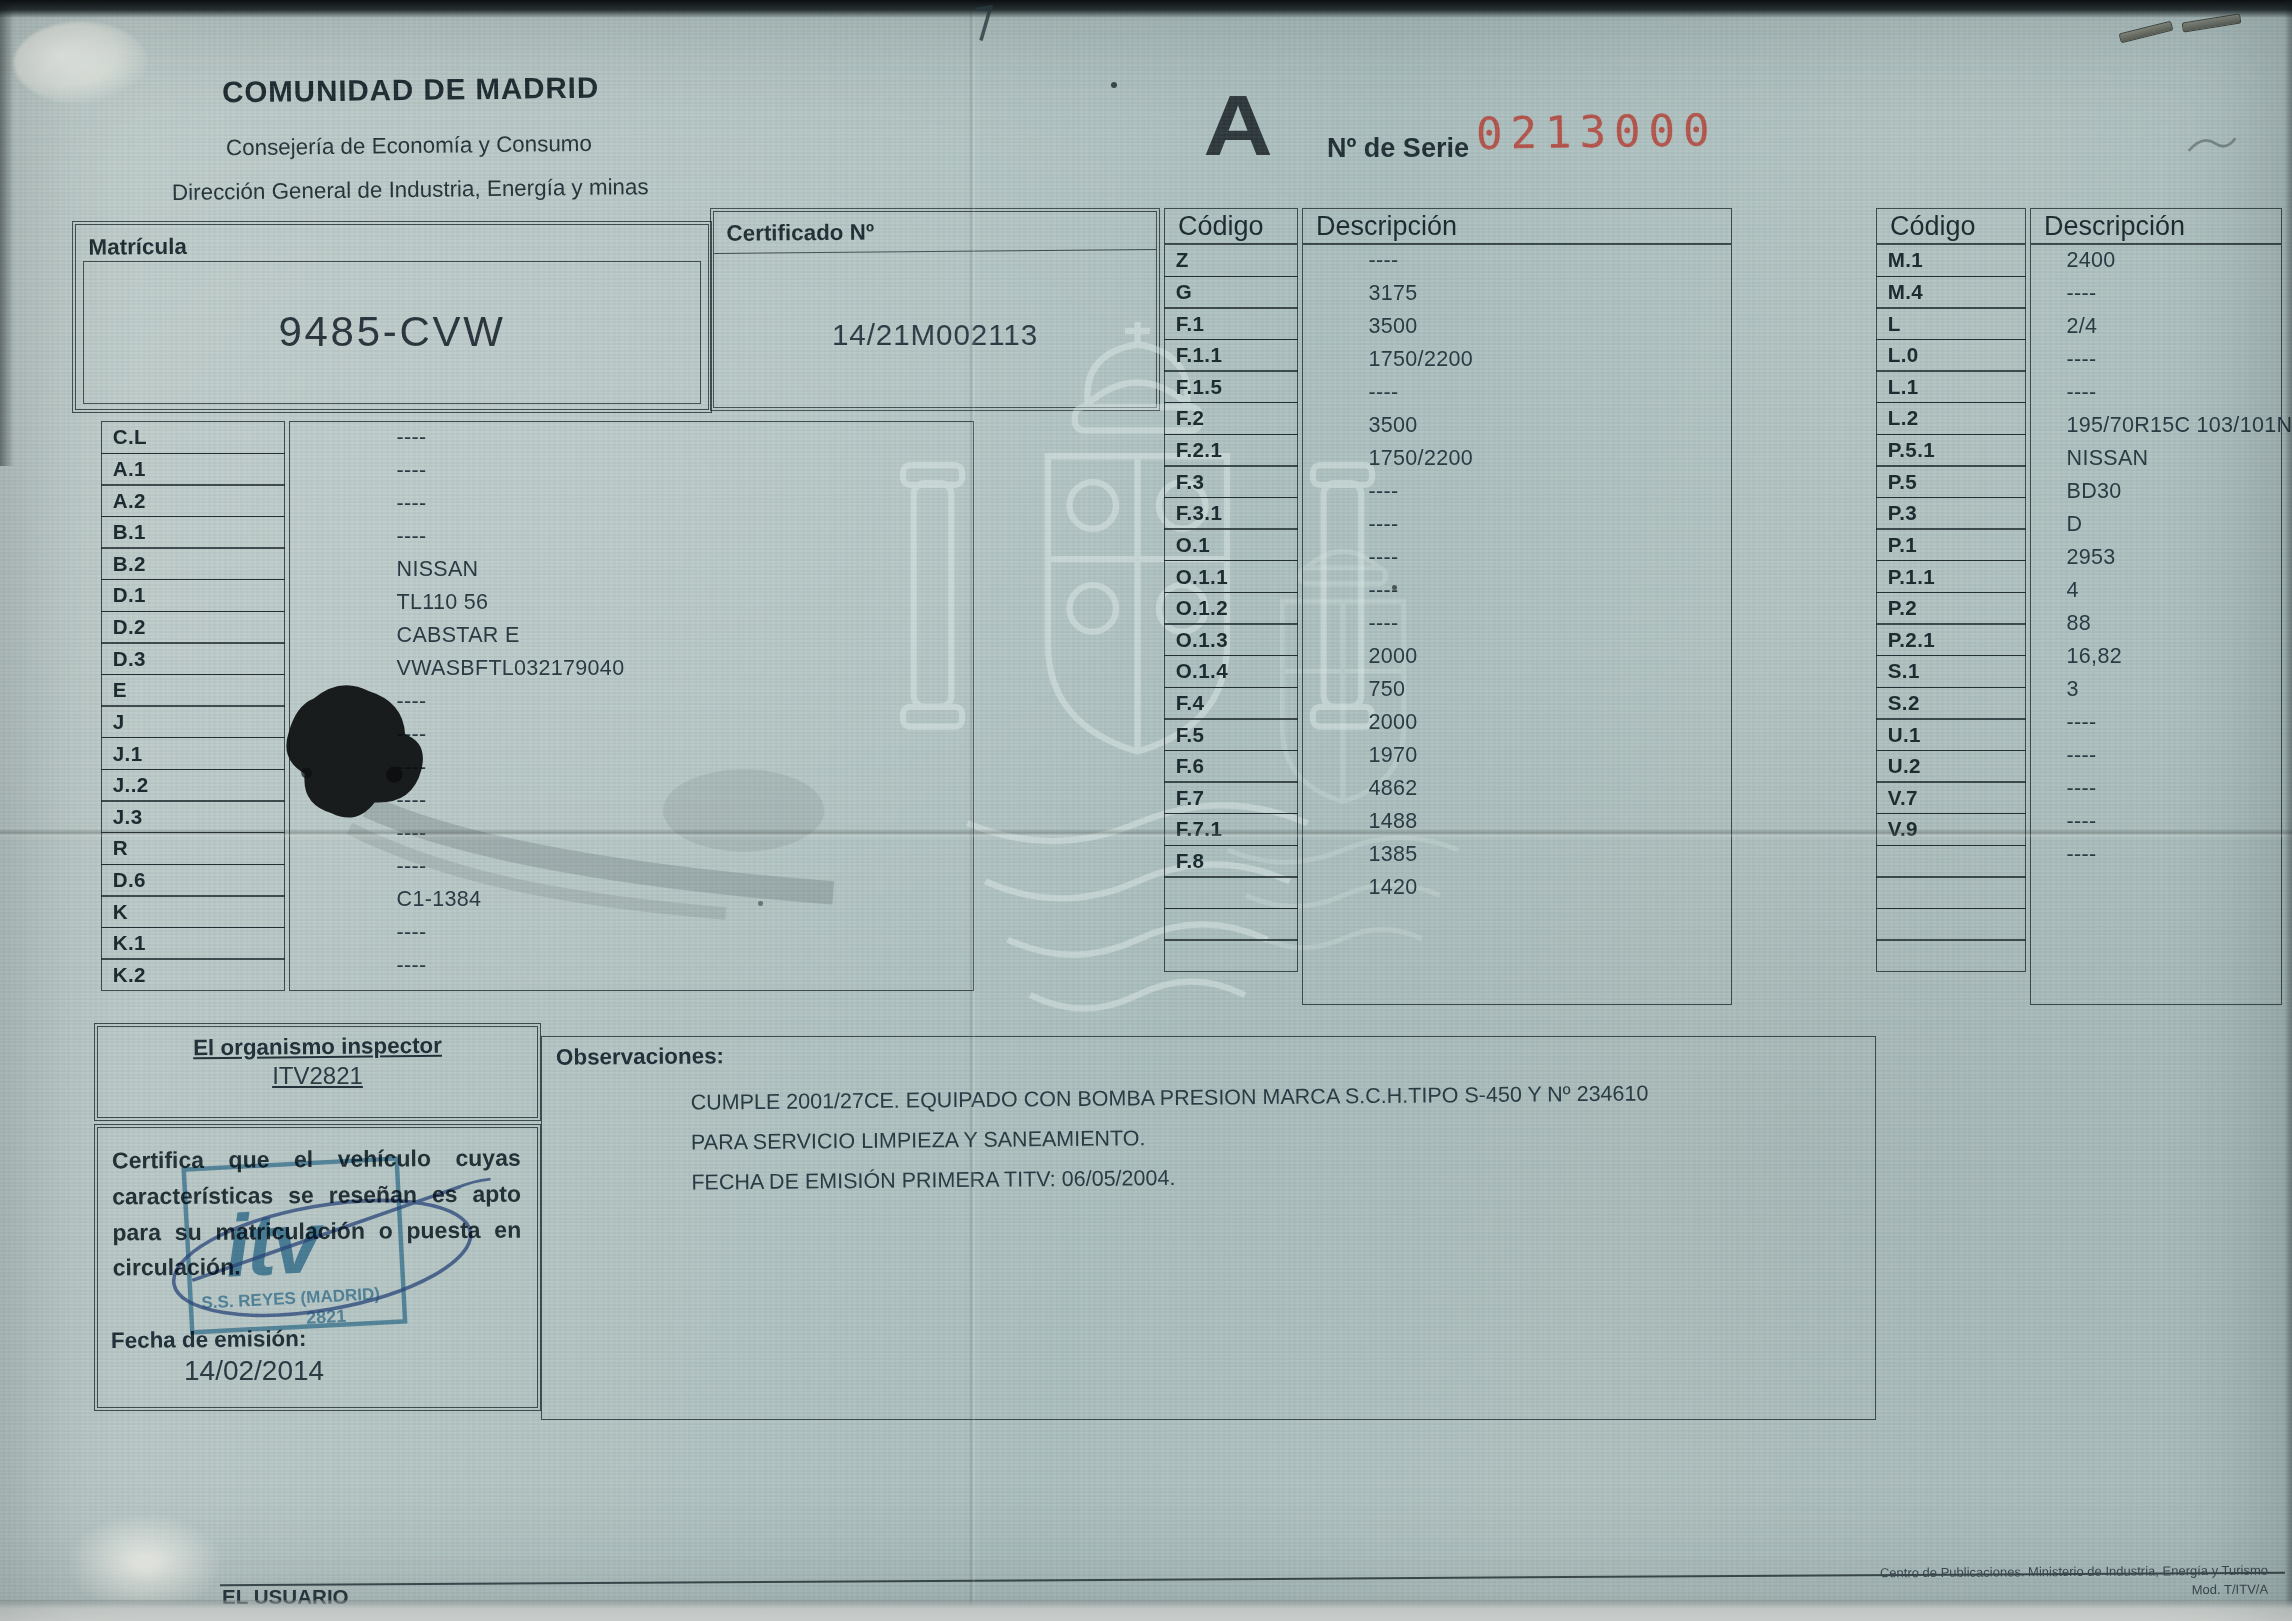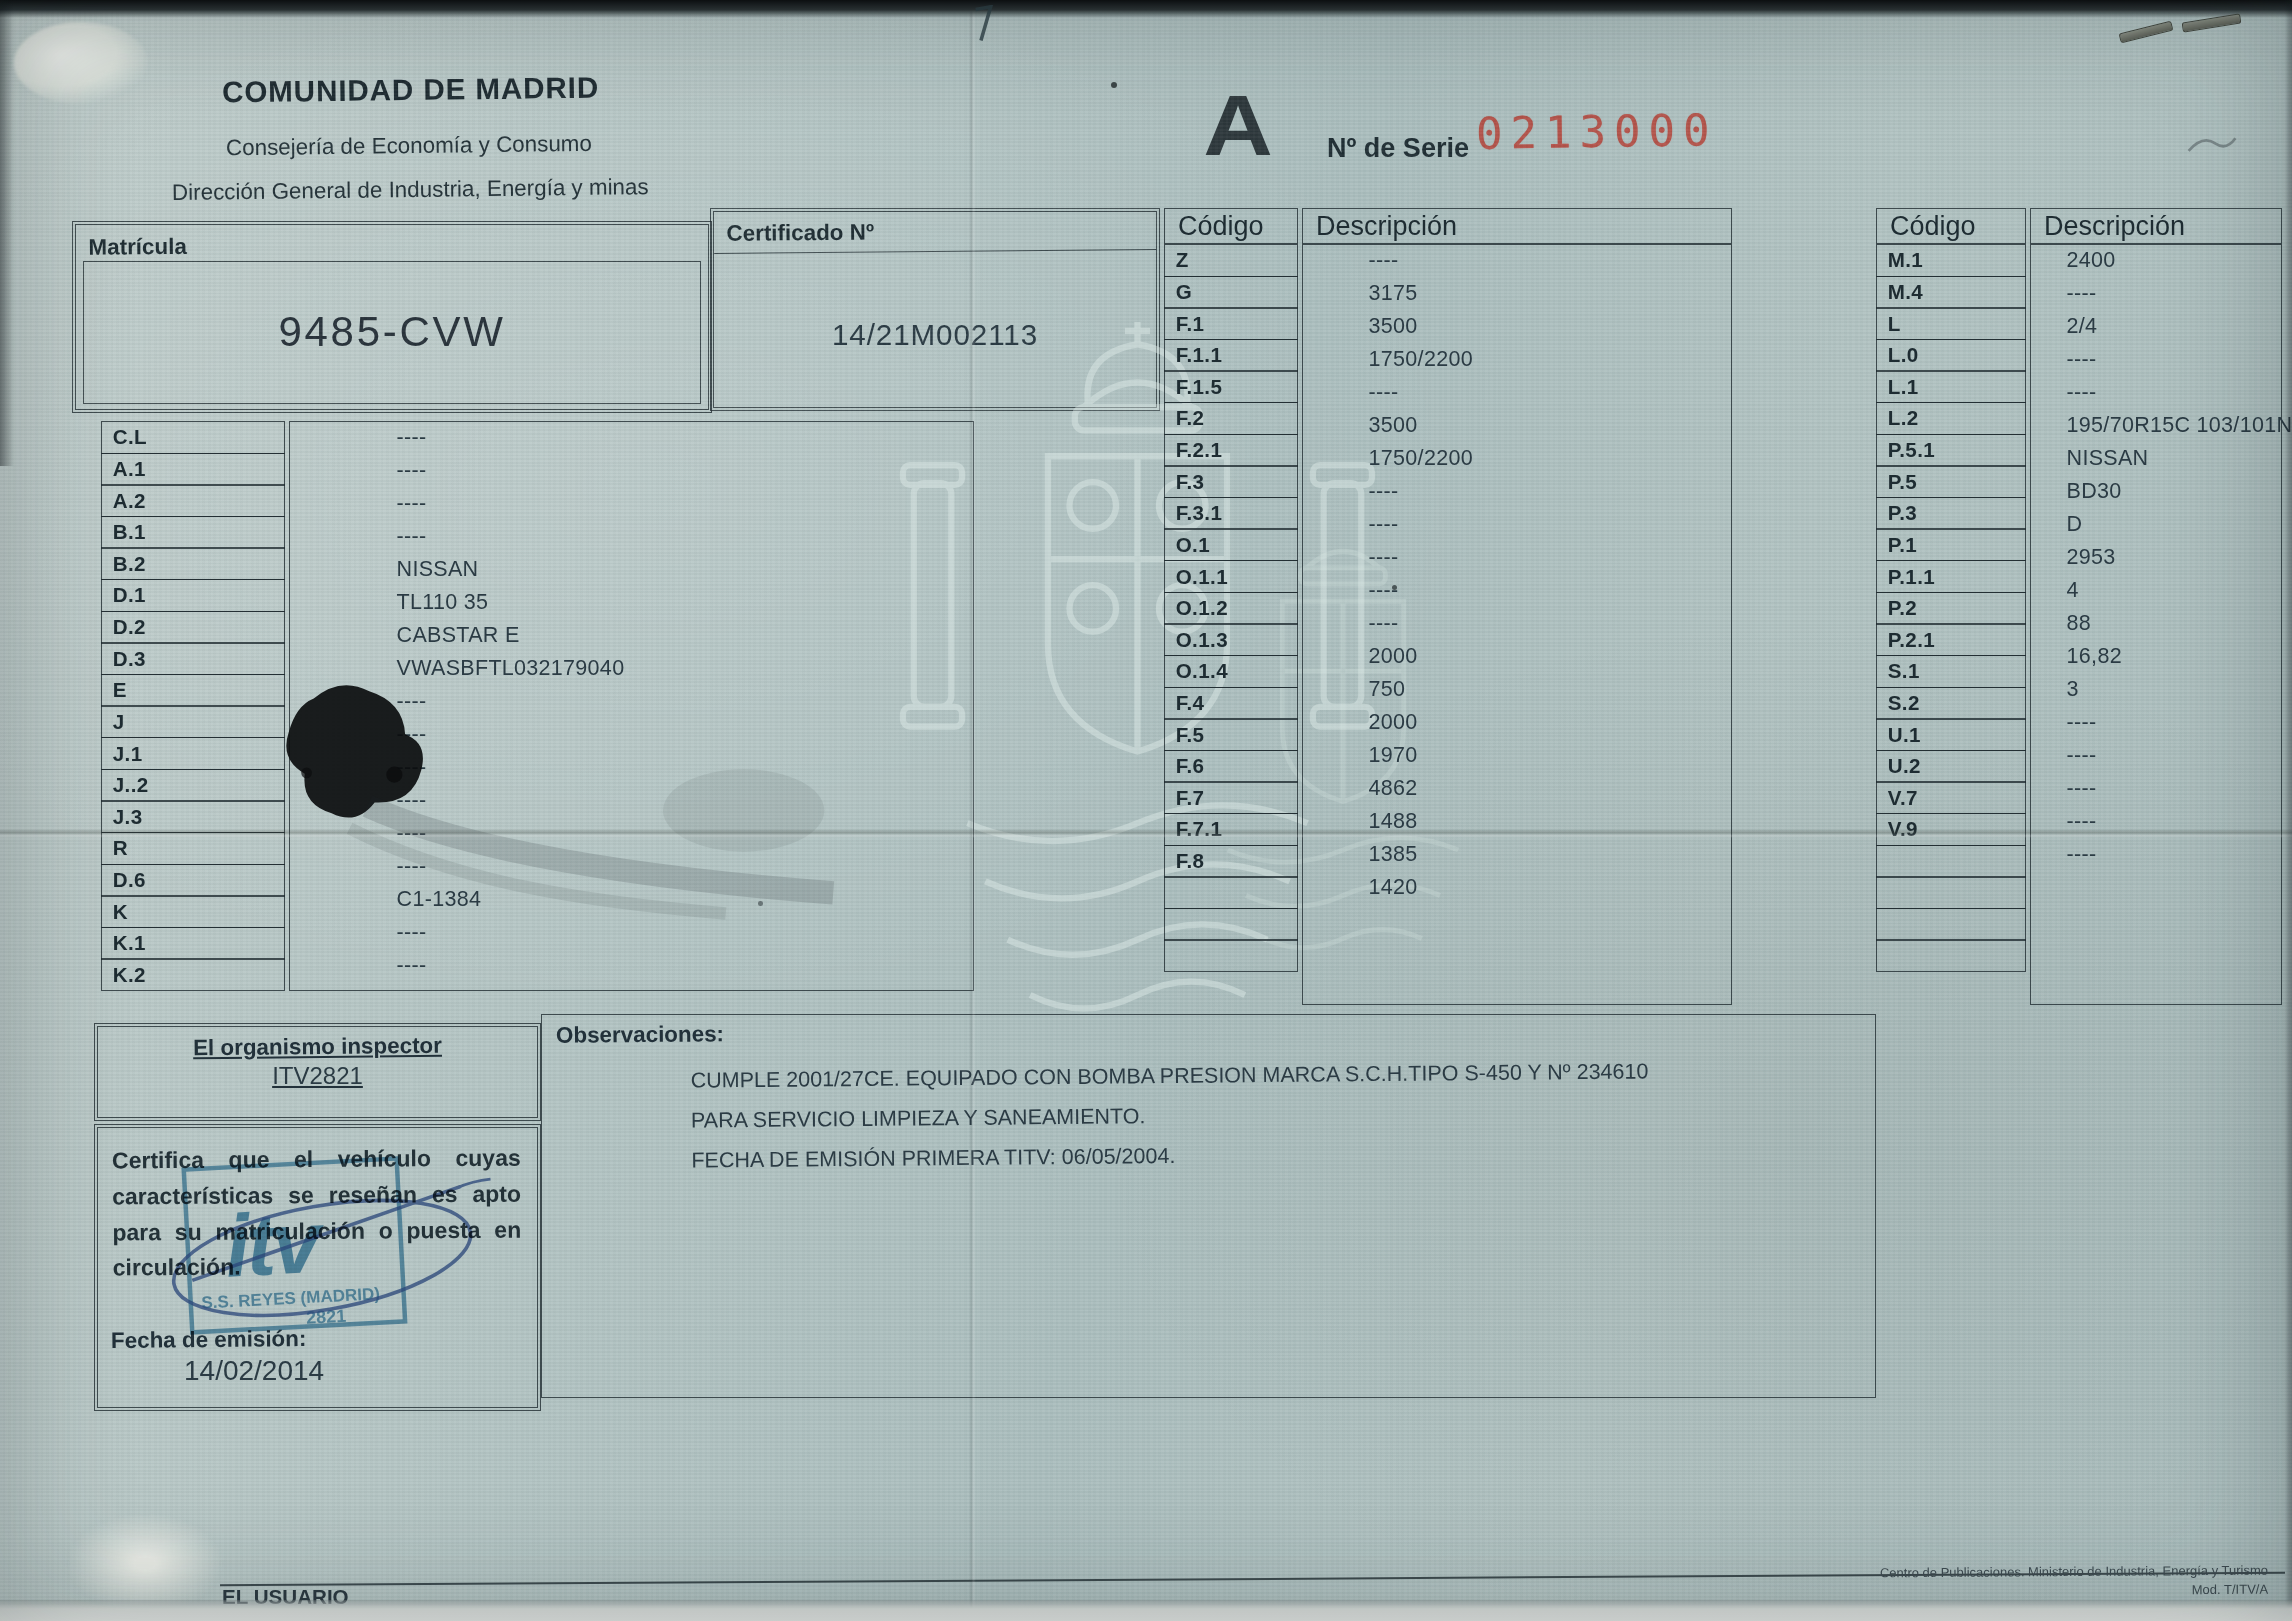--- a/index.html
+++ b/index.html
@@ -222,21 +222,21 @@
         <div class="desc-cell">
           <span>----</span>
         </div>
         <div class="desc-cell">
           <span>----</span>
         </div>
         <div class="desc-cell">
           <span>NISSAN</span>
         </div>
         <div class="desc-cell">
-          <span>TL110 35</span>
+          <span>TL110 56</span>
         </div>
         <div class="desc-cell">
           <span>CABSTAR E</span>
         </div>
         <div class="desc-cell">
           <span>VWASBFTL032179040</span>
         </div>
         <div class="desc-cell">
           <span>----</span>
         </div>
@@ -564,21 +564,21 @@
   <div class="abs dbox" style="left:97px;top:1026px;width:439px;height:90px;z-index:2;text-decoration:underline;">
     <div class="org-title">El organismo inspector</div>
     <div class="org-value">ITV2821</div>
   </div>
   <div class="abs dbox" style="left:97px;top:1127px;width:439px;height:279px;z-index:2;">
     <div class="certif-text">Certifica que el vehículo cuyas características se reseñan es apto para su matriculación o puesta en circulación.</div>
     <div class="fecha-label">Fecha de emisión:</div>
     <div class="fecha-value">14/02/2014</div>
   </div>
 
-  <div class="abs sbox" style="left:541px;top:1014px;width:1333px;height:382px;z-index:2;">
+  <div class="abs sbox" style="left:541px;top:1036px;width:1333px;height:382px;z-index:2;">
     <div class="obs-title">Observaciones:</div>
     <div class="obs-lines">
         <div>CUMPLE 2001/27CE. EQUIPADO CON BOMBA PRESION MARCA S.C.H.TIPO S-450 Y Nº 234610</div>
         <div>PARA SERVICIO LIMPIEZA Y SANEAMIENTO.</div>
         <div>FECHA DE EMISIÓN PRIMERA TITV: 06/05/2004.</div>
       </div>
   </div>
 
 
   <svg class="abs" style="left:152px;top:1137px;z-index:4;mix-blend-mode:multiply;" width="394" height="224" viewBox="0 0 440 250">

